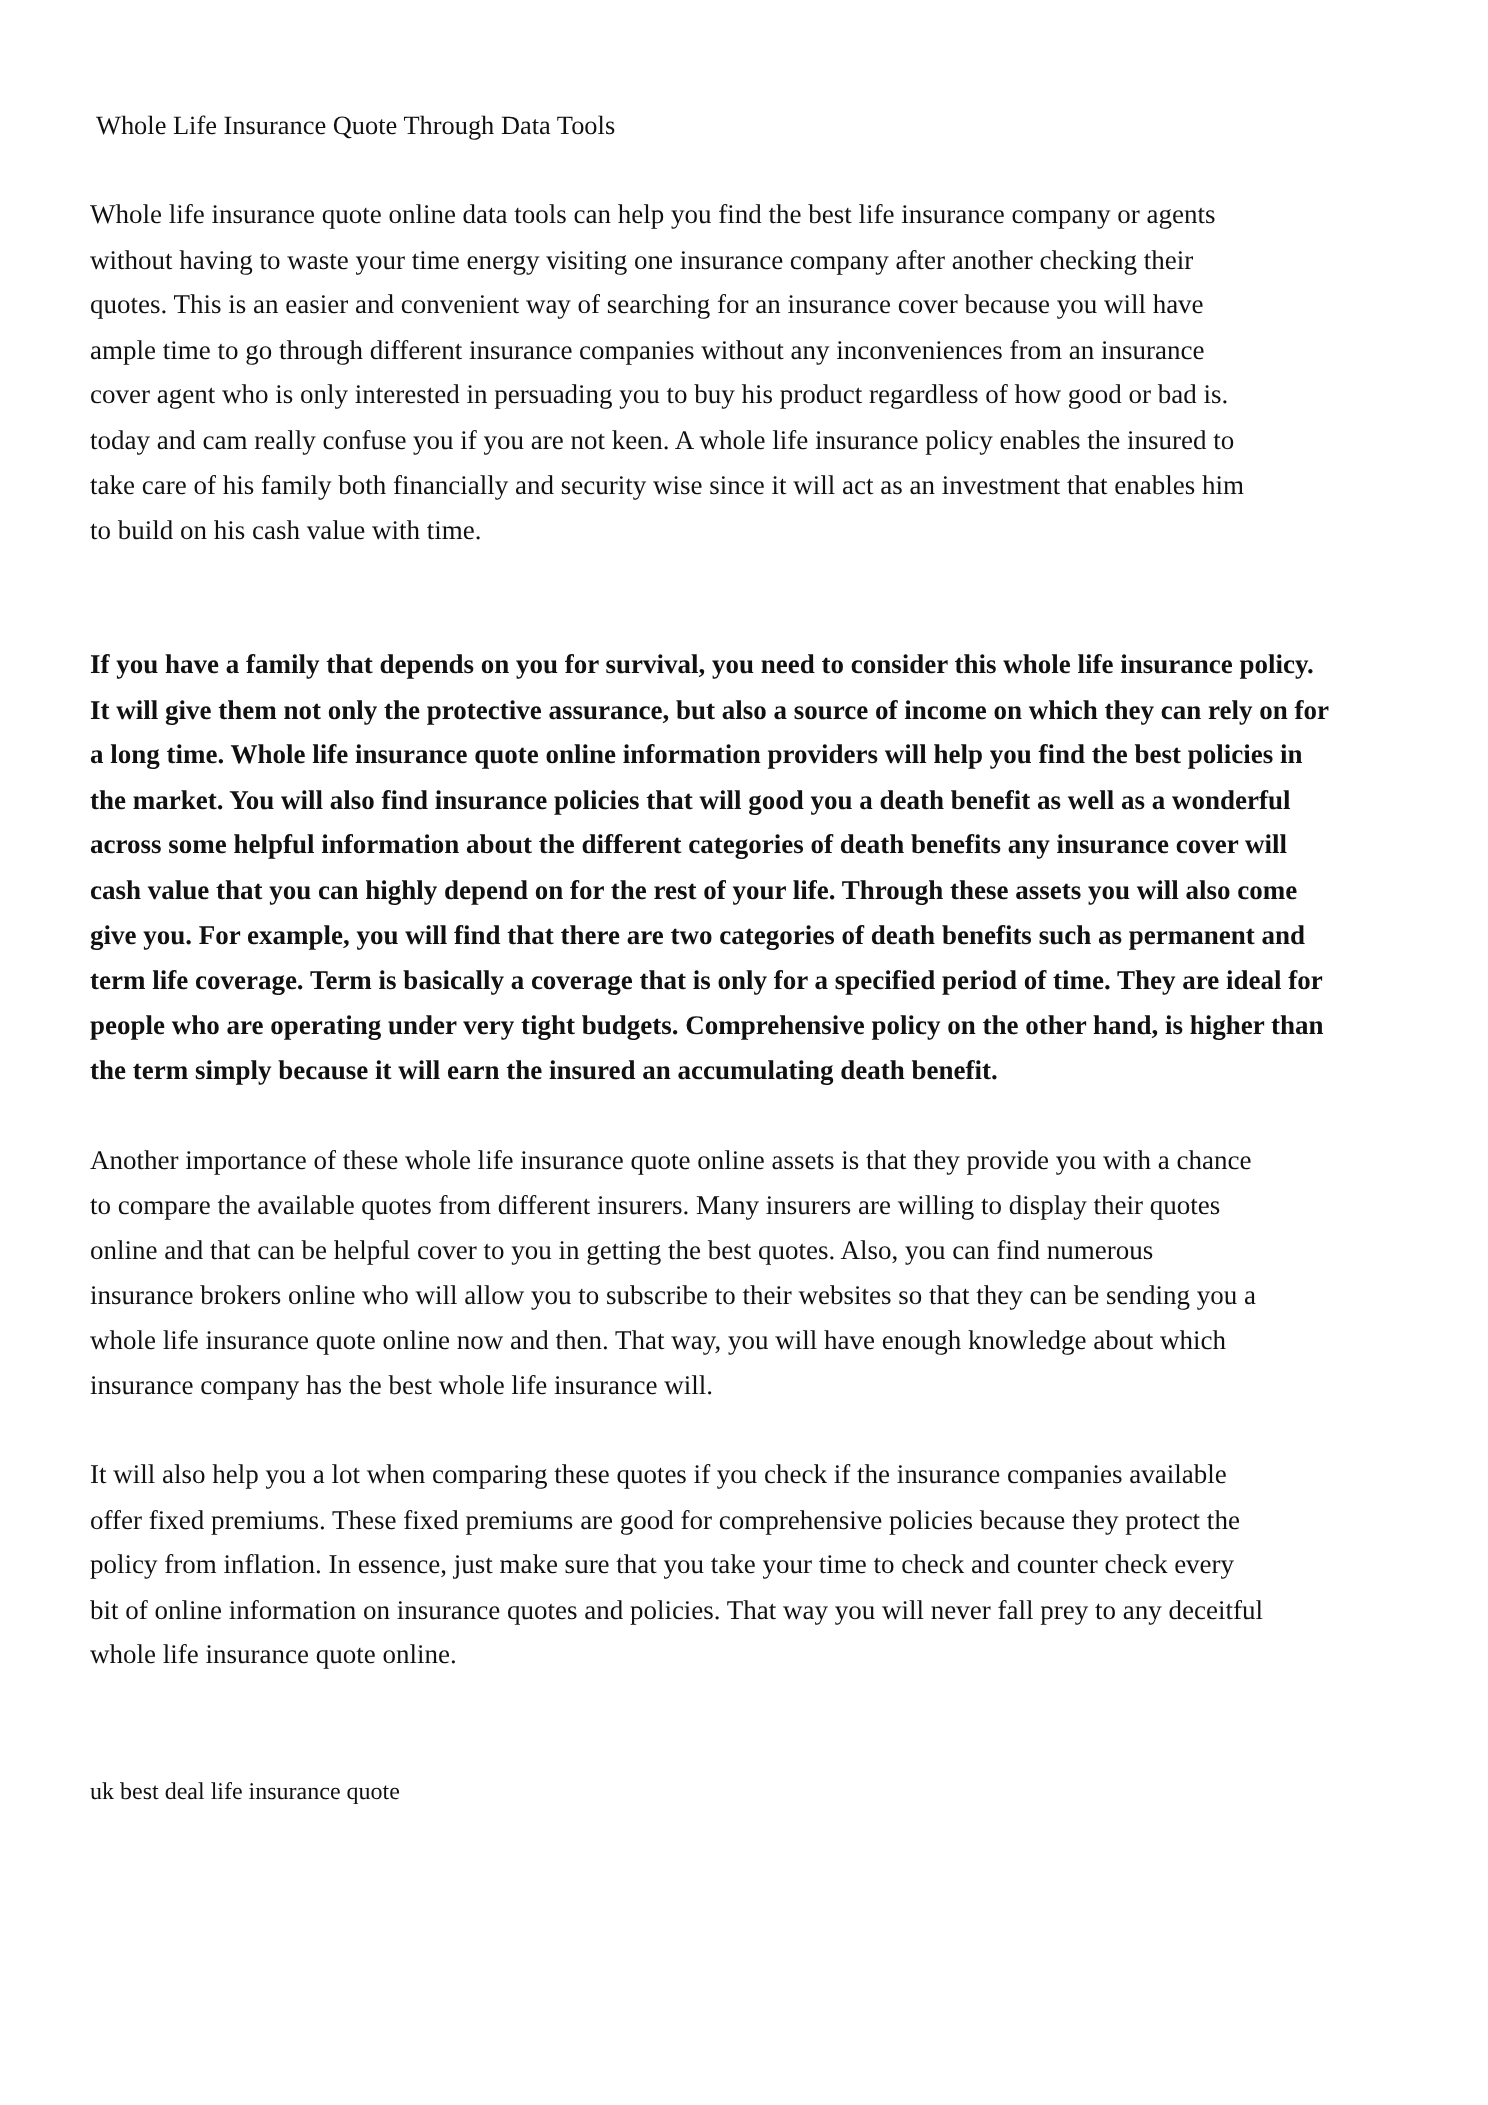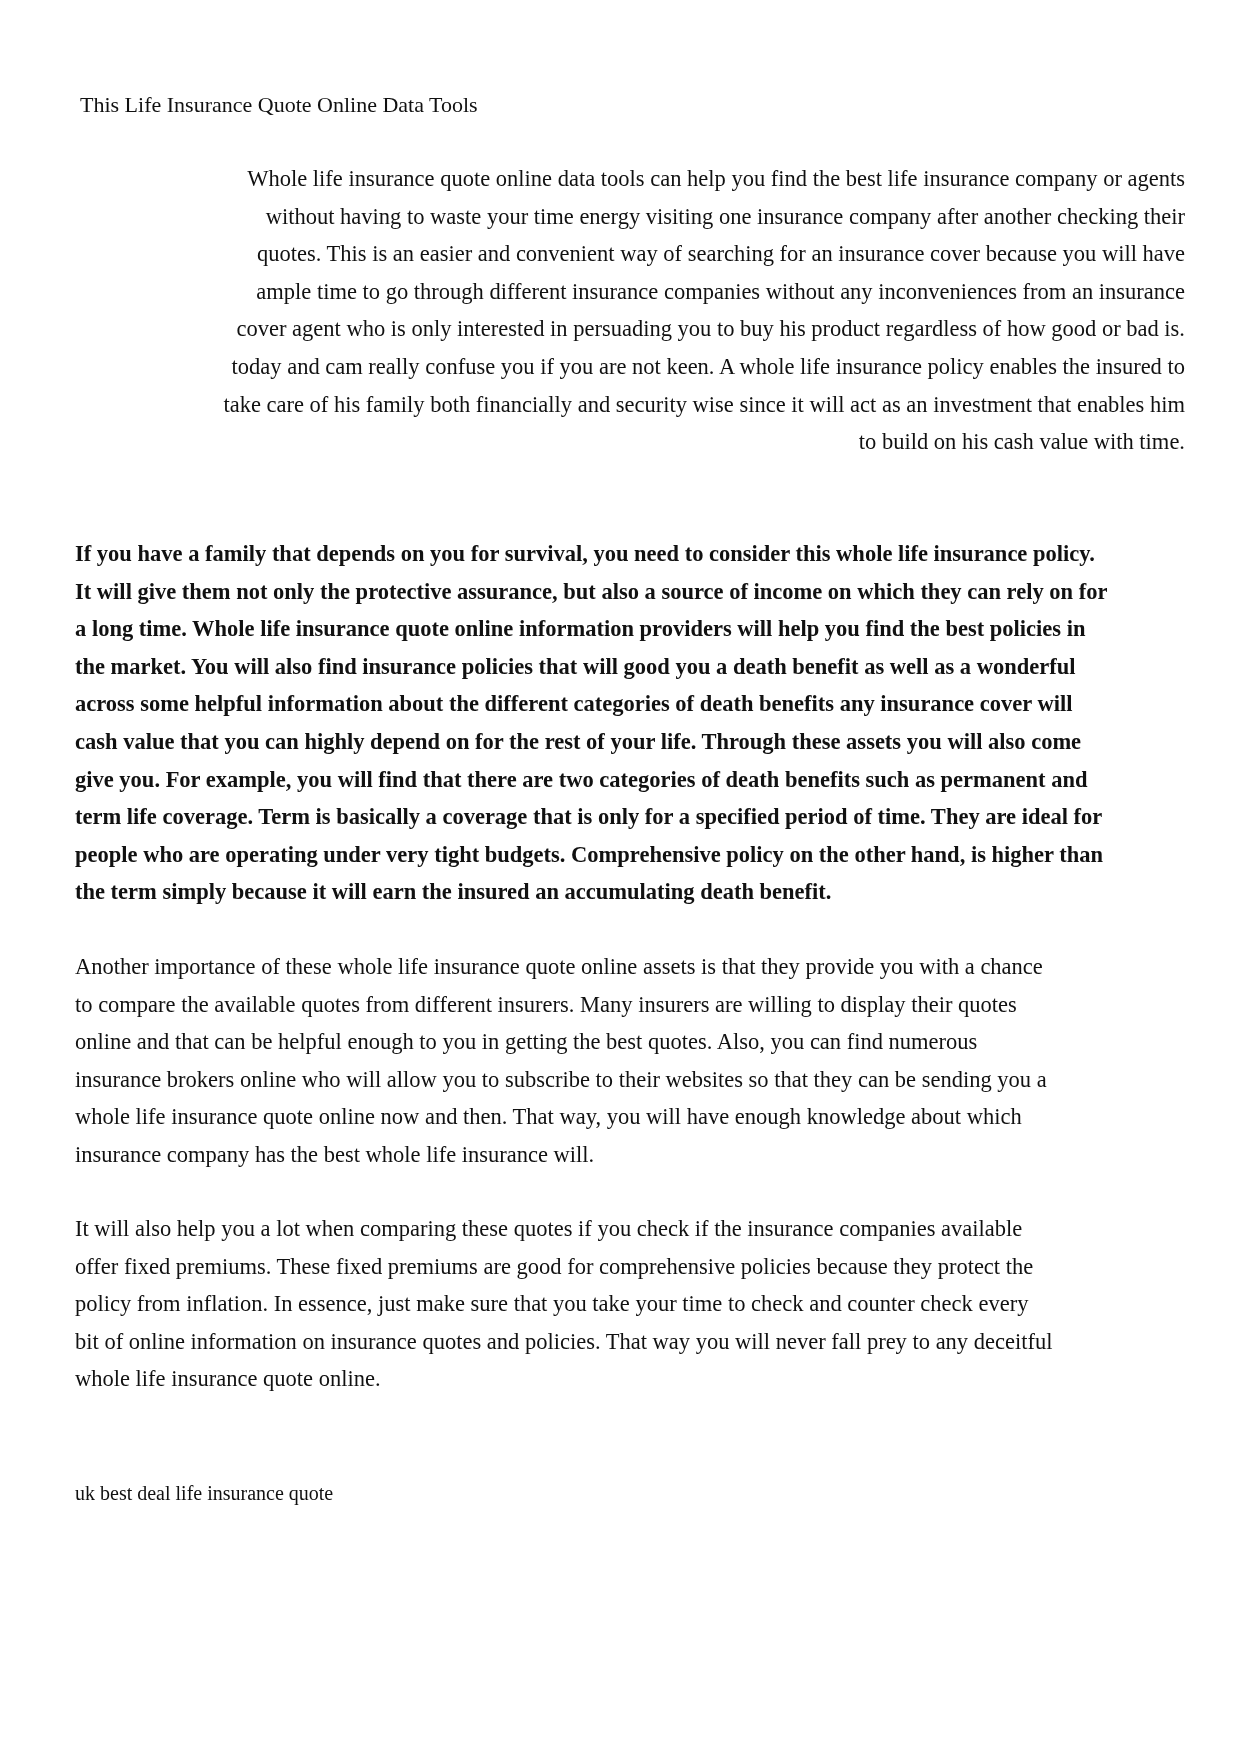--- a/index.html
+++ b/index.html
@@ -50,23 +50,23 @@
       font-size: 20px;
       line-height: 30px;
       white-space: nowrap;
     }
   </style>
 </head>
 <body>
 
 <div class="page">
 
-  <div class="title">This Life Insurance Quote Online Data Tools</div>
+  <div class="title">Whole Life Insurance Quote Through Data Tools</div>
 
-  <div class="para" style="top:160px;text-align:right;">
+  <div class="para" style="top:160px;">
     <span class="line">Whole life insurance quote online data tools can help you find the best life insurance company or agents</span>
     <span class="line">without having to waste your time energy visiting one insurance company after another checking their</span>
     <span class="line">quotes. This is an easier and convenient way of searching for an insurance cover because you will have</span>
     <span class="line">ample time to go through different insurance companies without any inconveniences from an insurance</span>
     <span class="line">cover agent who is only interested in persuading you to buy his product regardless of how good or bad is.</span>
     <span class="line">today and cam really confuse you if you are not keen. A whole life insurance policy enables the insured to</span>
     <span class="line">take care of his family both financially and security wise since it will act as an investment that enables him</span>
     <span class="line">to build on his cash value with time.</span>
   </div>
 
@@ -79,21 +79,21 @@
     <span class="line">cash value that you can highly depend on for the rest of your life. Through these assets you will also come</span>
     <span class="line">give you. For example, you will find that there are two categories of death benefits such as permanent and</span>
     <span class="line">term life coverage. Term is basically a coverage that is only for a specified period of time. They are ideal for</span>
     <span class="line">people who are operating under very tight budgets. Comprehensive policy on the other hand, is higher than</span>
     <span class="line">the term simply because it will earn the insured an accumulating death benefit.</span>
   </div>
 
   <div class="para" style="top:948px;">
     <span class="line">Another importance of these whole life insurance quote online assets is that they provide you with a chance</span>
     <span class="line">to compare the available quotes from different insurers. Many insurers are willing to display their quotes</span>
-    <span class="line">online and that can be helpful enough to you in getting the best quotes. Also, you can find numerous</span>
+    <span class="line">online and that can be helpful cover to you in getting the best quotes. Also, you can find numerous</span>
     <span class="line">insurance brokers online who will allow you to subscribe to their websites so that they can be sending you a</span>
     <span class="line">whole life insurance quote online now and then. That way, you will have enough knowledge about which</span>
     <span class="line">insurance company has the best whole life insurance will.</span>
   </div>
 
   <div class="para" style="top:1210px;font-family:Liberation Serif, serif;">
     <span class="line">It will also help you a lot when comparing these quotes if you check if the insurance companies available</span>
     <span class="line">offer fixed premiums. These fixed premiums are good for comprehensive policies because they protect the</span>
     <span class="line">policy from inflation. In essence, just make sure that you take your time to check and counter check every</span>
     <span class="line">bit of online information on insurance quotes and policies. That way you will never fall prey to any deceitful</span>

